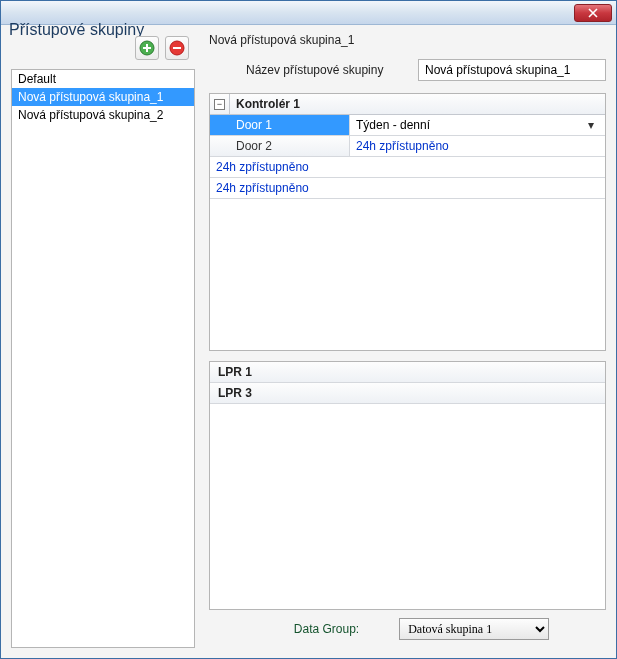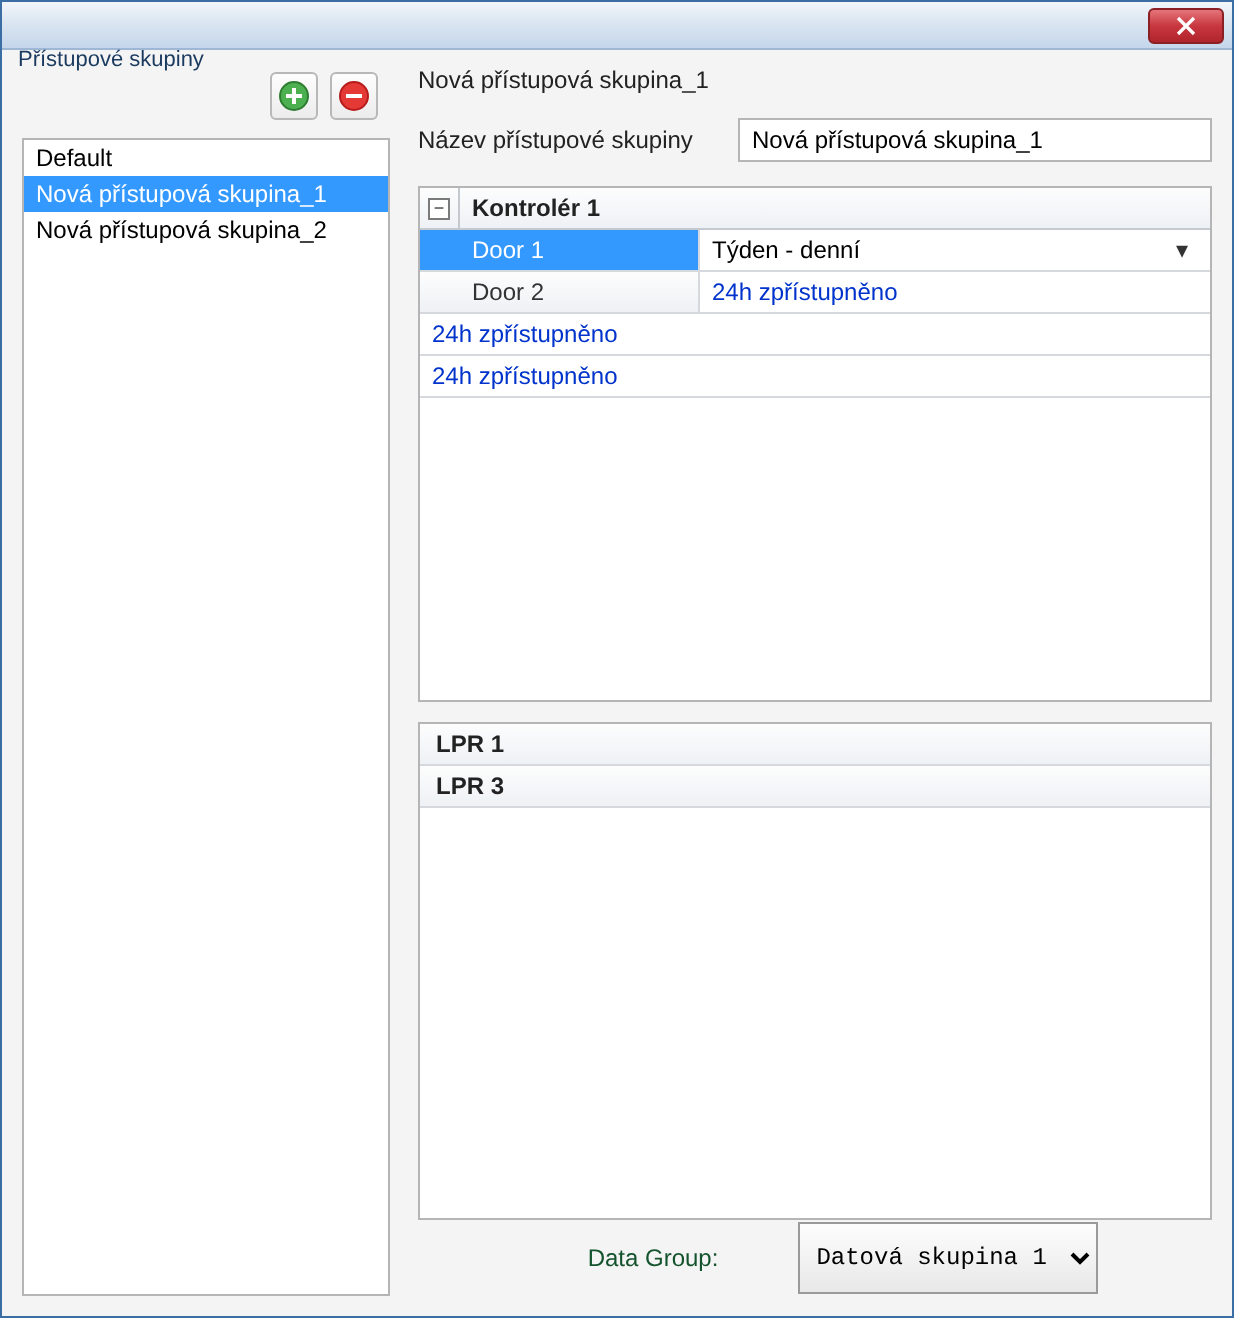--- a/index.html
+++ b/index.html
@@ -24,21 +24,21 @@
     height: 24px;
     background: linear-gradient(to bottom, #f2f6fb 0%, #d8e4f0 50%, #c5d6eb 100%);
     border-bottom: 1px solid #9db7d4;
     display: flex;
     align-items: center;
     padding: 0 4px 0 8px;
     justify-content: space-between;
   }
   .title-text {
     color: #1b3a5f;
-    font-size: 11px;
+    font-size: 16px;
     margin-top: 34px;
   }
   .close-btn {
     width: 38px;
     height: 18px;
     background: linear-gradient(to bottom, #e5757b 0%, #c8373f 50%, #b0242c 100%);
     border: 1px solid #8a2026;
     border-radius: 3px;
     color: #fff;
     font-size: 10px;
@@ -104,21 +104,23 @@
   }
   .heading {
     height: 18px;
     margin-bottom: 8px;
     font-size: 12px;
     color: #222;
   }
   .name-row {
     display: flex;
     align-items: center;
+    gap: 12px;
     margin-bottom: 12px;
+    margin-left: 37px;
   }
   .name-label {
     width: 160px;
     color: #222;
   }
   .name-input {
     flex: 1;
     height: 22px;
     border: 1px solid #b5b5b5;
     padding: 2px 6px;
@@ -238,24 +240,24 @@
   .footer {
     height: 38px;
     display: flex;
     align-items: center;
     justify-content: center;
     gap: 40px;
   }
   .footer-label { color: #14532d; margin-left: 28px; }
   .footer-select {
     width: 150px;
-    height: 36px;
+    height: 22px;
     border: 1px solid #9a9a9a;
     background: linear-gradient(to bottom, #fdfdfd, #e8e8e8);
-    font-family: Liberation Mono, monospace;
+    font-family: Liberation Serif, serif;
     font-size: 12px;
     padding: 0 4px;
   }
 </style>
 </head>
 <body>
 
 <div class="window">
 
   <div class="titlebar">

